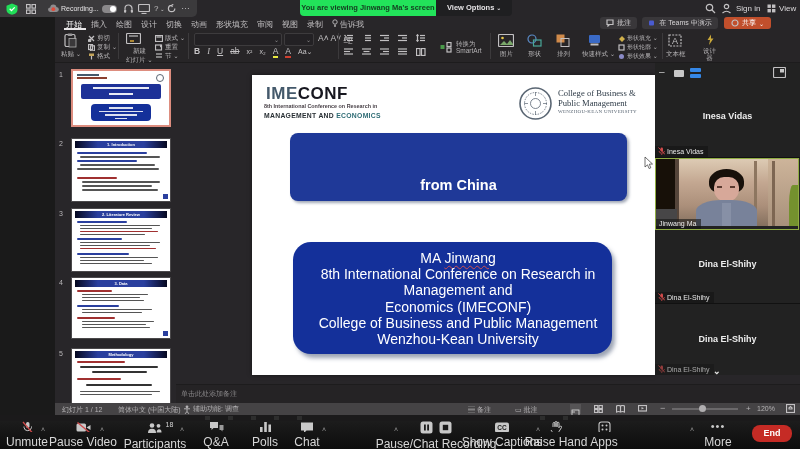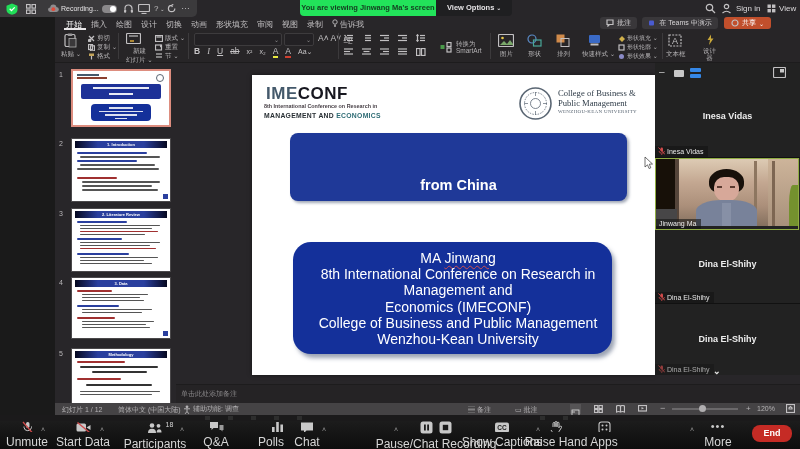--- a/index.html
+++ b/index.html
@@ -549,21 +549,21 @@
     <span class="tlabel">Unmute</span>
   </div>
   <div class="chev" style="left:41px;top:426px;">˄</div>
 
   <div class="tbtn" style="left:55px;width:56px;">
     <svg width="15" height="13">
         <rect x="0.5" y="2.5" width="9.5" height="8" rx="1.5" fill="#c8c8c8"></rect>
         <path d="M10.5 6.5 l4-2.5 v5 z" fill="#c8c8c8"></path>
         <line x1="1.5" y1="1.5" x2="13.5" y2="11.5" stroke="#d04a4a" stroke-width="1.3"></line>
       </svg>
-    <span class="tlabel">Start Data</span>
+    <span class="tlabel">Pause Video</span>
   </div>
   <div class="chev" style="left:100px;top:426px;">˄</div>
 
   <div class="tbtn" style="left:122px;width:66px;">
     <div style="position:relative;height:13px;">
       <svg width="17" height="13">
           <circle cx="5" cy="3.5" r="2.3" fill="#c8c8c8"></circle>
           <path d="M1 11 Q1 6.8 5 6.8 Q9 6.8 9 11 Z" fill="#c8c8c8"></path>
           <circle cx="11.5" cy="3.8" r="1.9" fill="#c8c8c8"></circle>
           <path d="M9.5 10.5 Q10 7.2 12 7.2 Q14.5 7.2 14.5 10.5 Z" fill="#c8c8c8"></path>
@@ -575,21 +575,21 @@
   <div class="chev" style="left:180px;top:426px;">˄</div>
 
   <div class="tbtn" style="left:196px;width:40px;">
     <svg width="15" height="13">
         <path d="M1 1 h8 v6 h-4.5 l-2 2 v-2 h-1.5 z" fill="#c8c8c8"></path>
         <path d="M10.5 4 h4 v5 h-1 v1.5 l-1.5-1.5 h-1.5 z" fill="#9a9a9a"></path>
       </svg>
     <span class="tlabel">Q&amp;A</span>
   </div>
 
-  <div class="tbtn" style="left:246px;width:38px;align-items:flex-end;">
+  <div class="tbtn" style="left:246px;width:38px;">
     <svg width="13" height="13">
         <rect x="1" y="6" width="2.6" height="6" fill="#c8c8c8"></rect>
         <rect x="5.2" y="1" width="2.6" height="11" fill="#c8c8c8"></rect>
         <rect x="9.4" y="3.5" width="2.6" height="8.5" fill="#c8c8c8"></rect>
       </svg>
     <span class="tlabel">Polls</span>
   </div>
 
   <div class="tbtn" style="left:290px;width:34px;">
     <svg width="14" height="13">

